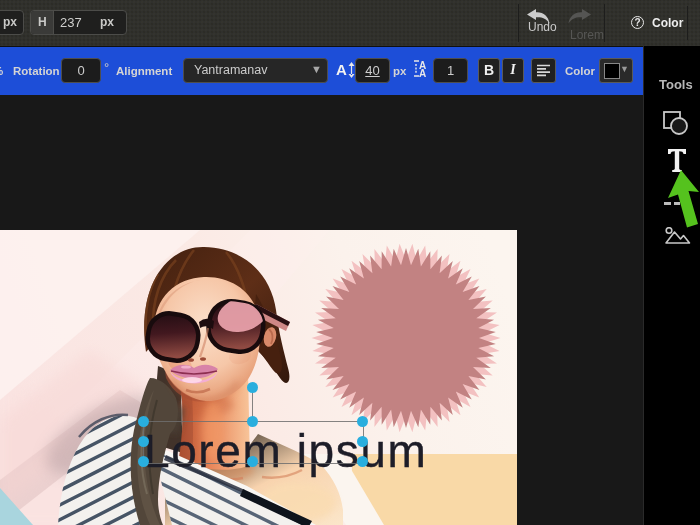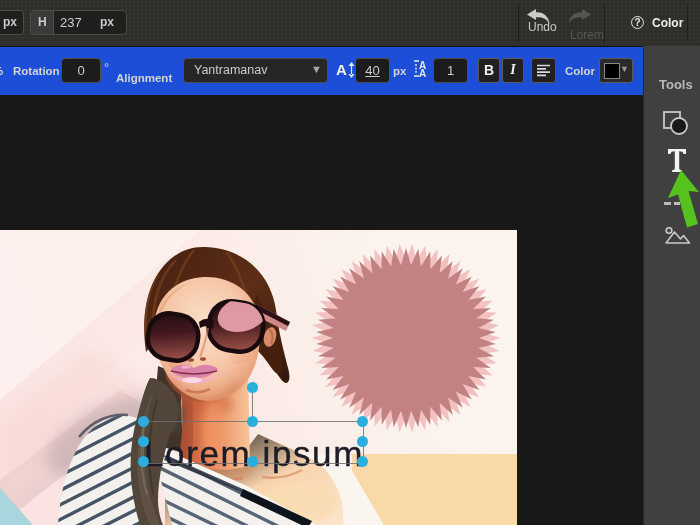--- a/index.html
+++ b/index.html
@@ -6,21 +6,21 @@
 body{width:700px;height:525px;overflow:hidden;background:#181818;font-family:"Liberation Sans",sans-serif;position:relative;}
 #topbar{position:absolute;left:0;top:0;width:700px;height:46px;background:#30302d;
  background-image:radial-gradient(circle,#37372e 0.6px,transparent 0.8px),radial-gradient(circle,#28281f 0.6px,transparent 0.8px);background-size:4px 4px,4px 4px;background-position:0 0,2px 2px;
  border-bottom:1px solid #101010;}
 .tin{position:absolute;height:23px;background:#1f1f1e;border:1px solid #4c4c49;border-radius:4px;}
 .tlabel{color:#c9c9c7;font-size:12px;font-weight:bold;}
 #bar2{position:absolute;left:0;top:47px;width:643px;height:48px;background:#1d4ed8;}
 .b2lab{position:absolute;color:#d4d4d4;font-size:11.5px;font-weight:bold;top:18px;}
 .inp{position:absolute;top:11px;height:23px;background:#1c1c1c;border:1px solid #4e4e4c;border-radius:4px;color:#cccccc;font-size:13px;text-align:center;}
 .btn{position:absolute;top:11px;height:23px;background:#202020;border:1px solid #5a5a58;border-radius:3px;color:#f0f0f0;text-align:center;}
-#sidebar{position:absolute;left:643px;top:46px;width:57px;height:479px;background:#404040;border-left:1px solid #2a2a2a;}
+#sidebar{position:absolute;left:643px;top:46px;width:57px;height:479px;background:#000000;border-left:1px solid #2a2a2a;}
 .handle{position:absolute;width:11px;height:11px;border-radius:50%;background:#29aede;}
 </style>
 </head>
 <body>
 
 <div id="topbar">
   <div class="tin" style="left:-40px;top:10px;width:62px;">
       <span class="tlabel" style="position:absolute;left:42px;top:4px;">px</span>
     </div>
   <div class="tin" style="left:30px;top:10px;width:95px;">
@@ -45,21 +45,21 @@
 
   <div style="position:absolute;left:631px;top:16px;width:11px;height:11px;border:1.5px solid #e8e8e8;border-radius:50%;color:#e8e8e8;font-size:10px;font-weight:bold;text-align:center;line-height:11px;">?</div>
   <div style="position:absolute;left:652px;top:16px;color:#ededed;font-size:12px;font-weight:bold;">Color</div>
 </div>
 
 <div id="bar2">
   <span class="b2lab" style="left:-7px;">%</span>
   <span class="b2lab" style="left:13px;">Rotation</span>
   <div class="inp" style="left:61px;width:38px;line-height:23px;">0</div>
   <span style="position:absolute;left:104px;top:13px;color:#cccccc;font-size:13px;">°</span>
-  <span class="b2lab" style="left:116px;margin-top:7px;">Alignment</span>
+  <span class="b2lab" style="left:116px;">Alignment</span>
   <div class="inp" style="left:183px;width:143px;background:#262626;text-align:right;">
     <span style="position:absolute;left:10px;top:4px;color:#cccccc;font-size:12.5px;">Yantramanav</span>
     <span style="position:absolute;right:5px;top:4px;color:#a8a8a8;font-size:11px;">▼</span>
   </div>
   <span style="position:absolute;left:336px;top:14px;color:#f2f2f2;font-size:15px;font-weight:bold;">A</span>
   <svg style="position:absolute;left:348px;top:15px;" width="7" height="16" viewBox="0 0 7 16">
     <path d="M3.5 0 L6.5 4 L0.5 4 Z M3.5 16 L6.5 12 L0.5 12 Z M2.9 3 h1.2 v10 h-1.2 Z" fill="#e8e8e8"></path>
   </svg>
   <div class="inp" style="left:355px;width:33px;line-height:23px;text-decoration:underline;">40</div>
   <span class="b2lab" style="left:393px;">px</span>
@@ -258,21 +258,21 @@
   <path d="M170,140 C178,133 188,134 194,138 C200,134 210,133 218,139 C212,146 202,149 195,148 C186,149 176,146 170,140 Z" fill="#d883a8"></path>
   <path d="M170,141 C174,157 214,158 218,141 C212,154 178,154 170,141 Z" fill="#f4aed4"></path>
   <path d="M171,141 Q194,147 217,141" fill="none" stroke="#8c2e50" stroke-width="1.5"></path>
   <ellipse cx="192" cy="150" rx="10" ry="3" fill="#ffddef" opacity="0.85"></ellipse>
   <ellipse cx="186" cy="137" rx="5" ry="1.6" fill="#f8bcd4" opacity="0.8"></ellipse>
   <path d="M186,160 Q198,165 210,159" fill="none" stroke="#b05538" stroke-width="2.6" opacity="0.55"></path>
   <path d="M172,150 C178,164 192,172 206,171 C220,170 232,162 238,152" fill="none" stroke="#b2532f" stroke-width="4" opacity="0.4" filter="url(#soft3)"></path>
 </svg>
 </div>
 
-<div style="position:absolute;left:144px;top:424px;color:#1d1d28;font-size:35px;font-family:'Liberation Sans',sans-serif;letter-spacing:1.6px;margin-top:10px;-webkit-text-stroke:0.4px #1d1d28;">Lorem ipsum</div>
+<div style="position:absolute;left:144px;top:424px;color:#1d1d28;font-size:46px;font-family:'Liberation Sans',sans-serif;letter-spacing:1.6px;-webkit-text-stroke:0.4px #1d1d28;">Lorem ipsum</div>
 <div style="position:absolute;left:143px;top:421px;width:219px;height:41px;border:1px solid rgba(110,110,110,0.85);"></div>
 <div style="position:absolute;left:252px;top:393px;width:1px;height:28px;background:rgba(110,110,110,0.85);"></div>
 <div class="handle" style="left:138px;top:416px;"></div>
 <div class="handle" style="left:247px;top:416px;"></div>
 <div class="handle" style="left:357px;top:416px;"></div>
 <div class="handle" style="left:138px;top:436px;"></div>
 <div class="handle" style="left:357px;top:436px;"></div>
 <div class="handle" style="left:138px;top:456px;"></div>
 <div class="handle" style="left:247px;top:456px;"></div>
 <div class="handle" style="left:357px;top:456px;"></div>

